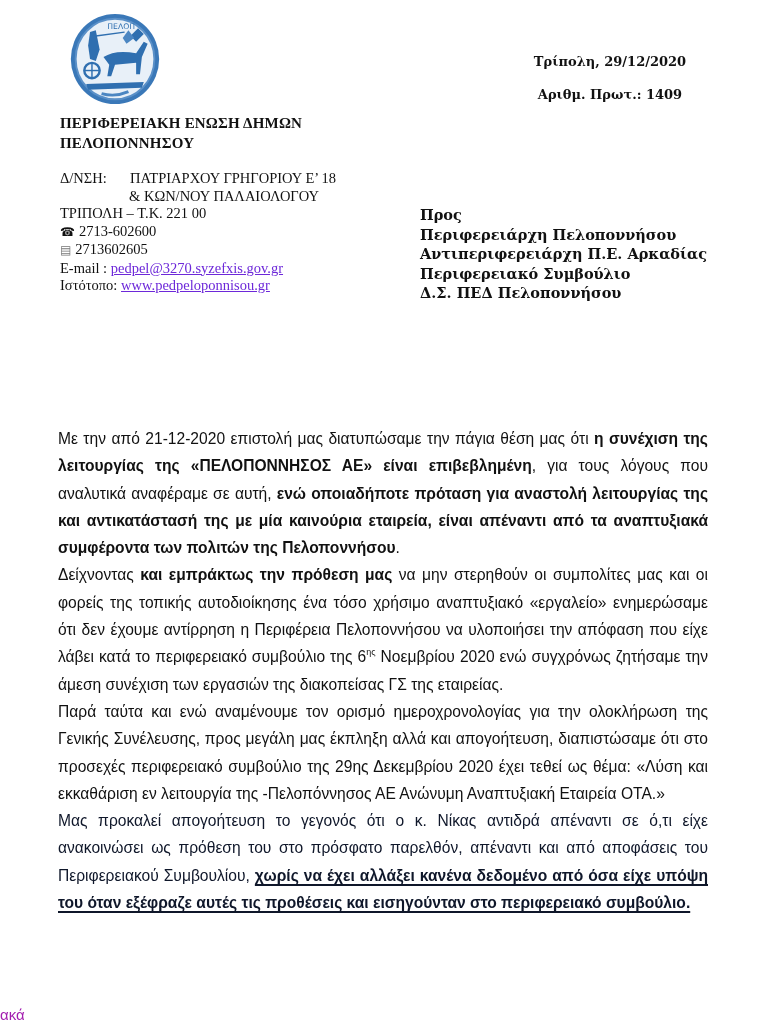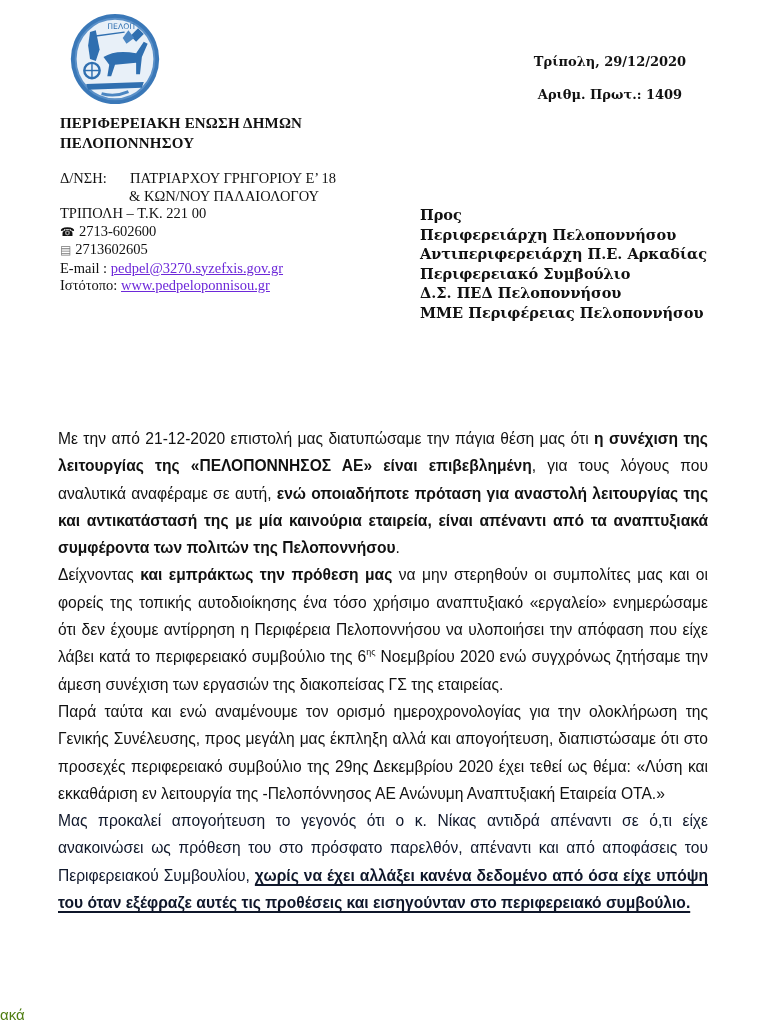--- a/index.html
+++ b/index.html
@@ -19,21 +19,21 @@
   .dateblock div { height: 33px; line-height: 24px; }
 
   .recip { position: absolute; left: 420px; top: 205px; width: 330px; font-family: "DejaVu Serif", serif; font-weight: bold; font-size: 14.5px; line-height: 19.5px; }
 
   .body { position: absolute; left: 58px; top: 425px; width: 650px; font-family: "Liberation Sans", sans-serif; font-size: 15.6px; line-height: 27.3px; text-align: justify; }
   .body p { margin: 0; }
   .body b { font-weight: bold; }
   .body .gray { color: #0f172a; }
   .body u { text-decoration: underline; text-decoration-thickness: 1.5px; text-underline-offset: 3px; }
   sup { font-size: 9px; line-height: 0; vertical-align: 7px; }
-  .frag { position: absolute; left: 0px; top: 1006px; font-family: "Liberation Sans", sans-serif; font-size: 15px; color: #4d7c0f; text-align: right; }
+  .frag { position: absolute; left: 0px; top: 1006px; font-family: "Liberation Sans", sans-serif; font-size: 15px; color: #a21caf; text-align: right; }
 </style>
 </head>
 <body>
 
 <div class="logo">
   <svg viewBox="0 0 100 100" width="98" height="96">
     <ellipse cx="50" cy="50" rx="46" ry="47" fill="#3a78b8"></ellipse>
     <ellipse cx="50" cy="50" rx="41" ry="42" fill="#e8f0f8"></ellipse>
     <ellipse cx="50" cy="50" rx="41" ry="42" fill="none" stroke="#5a90c8" stroke-width="2"></ellipse>
     <text x="42" y="19" font-size="8" fill="#2f6fb0" font-family="DejaVu Sans, sans-serif">ΠΕΛΟΠ</text>
@@ -74,21 +74,20 @@
   <div>Τρίπολη, 29/12/2020</div>
   <div>Αριθμ. Πρωτ.: 1409</div>
 </div>
 
 <div class="recip">
   <div>Προς</div>
   <div>Περιφερειάρχη Πελοποννήσου</div>
   <div>Αντιπεριφερειάρχη Π.Ε. Αρκαδίας</div>
   <div>Περιφερειακό Συμβούλιο</div>
   <div>Δ.Σ. ΠΕΔ Πελοποννήσου</div>
-  <div>ΜΜΕ Περιφέρειας Πελοποννήσου</div>
 </div>
 
 <div class="body">
   <p><span>Με την από 21-12-2020 επιστολή μας διατυπώσαμε την πάγια θέση μας ότι </span><b>η συνέχιση της λειτουργίας της «ΠΕΛΟΠΟΝΝΗΣΟΣ ΑΕ» είναι επιβεβλημένη</b><span>, για τους λόγους που αναλυτικά αναφέραμε σε αυτή, </span><b>ενώ οποιαδήποτε πρόταση για αναστολή λειτουργίας της και αντικατάστασή της με μία καινούρια εταιρεία, είναι απέναντι από τα αναπτυξιακά συμφέροντα των πολιτών της Πελοποννήσου</b><span>.</span></p>
   <p><span>Δείχνοντας </span><b>και εμπράκτως την πρόθεση μας</b><span> να μην στερηθούν οι συμπολίτες μας και οι φορείς της τοπικής αυτοδιοίκησης ένα τόσο χρήσιμο αναπτυξιακό «εργαλείο» ενημερώσαμε ότι δεν έχουμε αντίρρηση η Περιφέρεια Πελοποννήσου να υλοποιήσει την απόφαση που είχε λάβει κατά το περιφερειακό συμβούλιο της 6</span><sup>ης</sup><span> Νοεμβρίου 2020 ενώ συγχρόνως ζητήσαμε την άμεση συνέχιση των εργασιών της διακοπείσας ΓΣ της εταιρείας.</span></p>
   <p>Παρά ταύτα και ενώ αναμένουμε τον ορισμό ημεροχρονολογίας για την ολοκλήρωση της Γενικής Συνέλευσης, προς μεγάλη μας έκπληξη αλλά και απογοήτευση, διαπιστώσαμε ότι στο προσεχές περιφερειακό συμβούλιο της 29ης Δεκεμβρίου 2020 έχει τεθεί ως θέμα: «Λύση και εκκαθάριση εν λειτουργία της -Πελοπόννησος ΑΕ Ανώνυμη Αναπτυξιακή Εταιρεία ΟΤΑ.»</p>
   <p class="gray"><span>Μας προκαλεί απογοήτευση το γεγονός ότι ο κ. Νίκας αντιδρά απέναντι σε ό,τι είχε ανακοινώσει ως πρόθεση του στο πρόσφατο παρελθόν, απέναντι και από αποφάσεις του Περιφερειακού Συμβουλίου, </span><u><b>χωρίς να έχει αλλάξει κανένα δεδομένο από όσα είχε υπόψη του όταν εξέφραζε αυτές τις προθέσεις και εισηγούνταν στο περιφερειακό συμβούλιο.</b></u></p>
 </div>
 
 <div class="frag">ακά</div>

